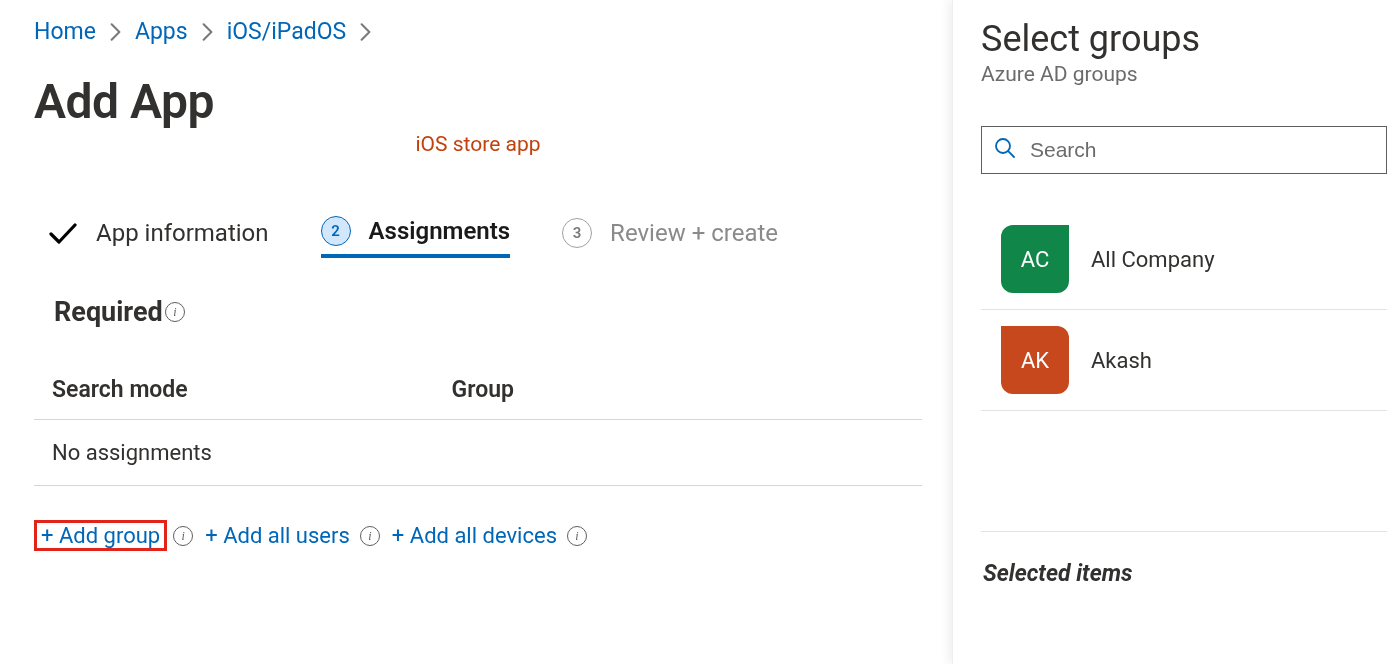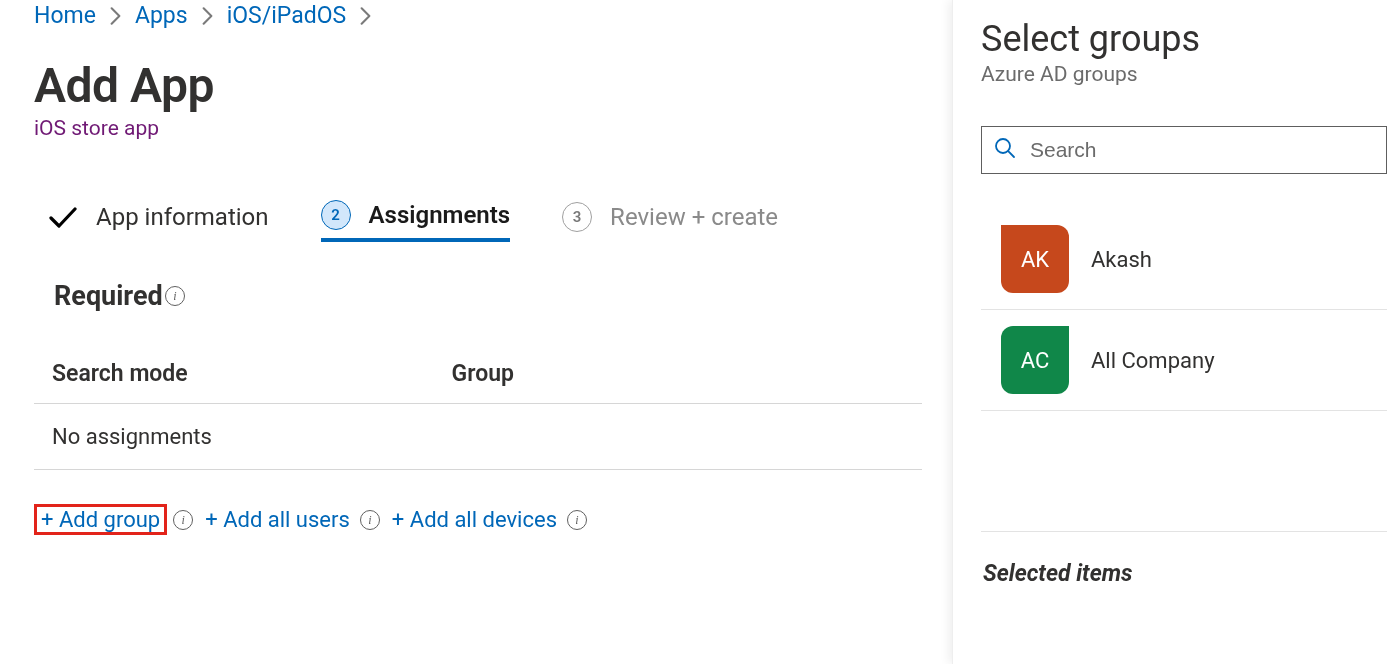--- a/index.html
+++ b/index.html
@@ -14,21 +14,21 @@
   .root {
     display: flex;
     width: 1387px;
     height: 664px;
     position: relative;
     overflow: hidden;
   }
   
   .main {
     flex: 1;
-    padding: 2px 30px 0 34px;
+    padding: 18px 30px 0 34px;
     overflow: hidden;
   }
   .breadcrumb {
     font-size: 23px;
     display: flex;
     align-items: center;
     gap: 14px;
     margin-bottom: 28px;
   }
   .breadcrumb a {
@@ -42,22 +42,23 @@
   }
   .breadcrumb .sep svg { display:block; }
   h1.page-title {
     font-size: 48px;
     font-weight: 600;
     margin: 0 0 2px 0;
     letter-spacing: -0.5px;
   }
   .page-subtitle {
     font-size: 21px;
-    color: #701a75;
+    color: #c2410c;
     margin-bottom: 60px;
+    text-align: center;
   }
   
   .tabs {
     display: flex;
     align-items: center;
     gap: 52px;
     padding-left: 14px;
     margin-bottom: 38px;
   }
   .tab {
@@ -313,24 +314,24 @@
         <svg width="22" height="22" viewBox="0 0 22 22">
             <circle cx="9" cy="9" r="7" stroke="#0067b8" stroke-width="1.8" fill="none"></circle>
             <line x1="14.2" y1="14.2" x2="20" y2="20" stroke="#0067b8" stroke-width="1.8" stroke-linecap="round"></line>
           </svg>
       </span>
       <input type="text" placeholder="Search" style="">
     </div>
 
     <div class="group-list">
       <div class="group-item">
+        <div class="avatar green">AC</div>
+        <div class="group-name">All Company</div>
+      </div>
+      <div class="group-item">
         <div class="avatar orange">AK</div>
         <div class="group-name">Akash</div>
-      </div>
-      <div class="group-item">
-        <div class="avatar green">AC</div>
-        <div class="group-name">All Company</div>
       </div>
     </div>
 
     <div class="selected-hdr">Selected items</div>
   </aside>
 </div>
 
 </body></html>

